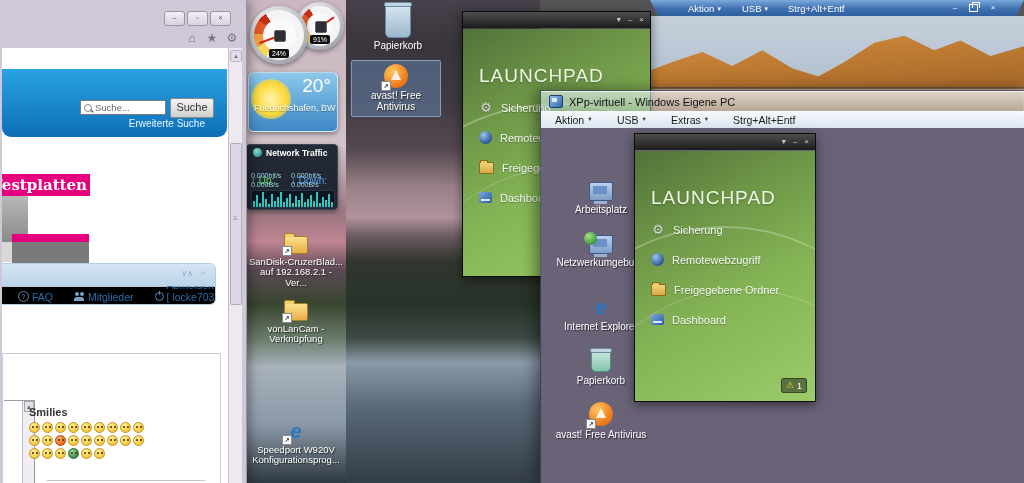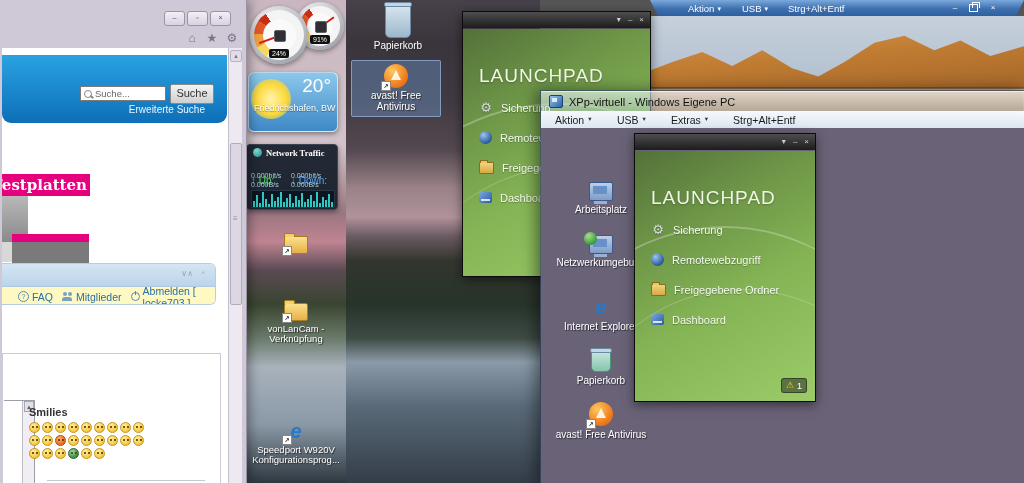--- a/index.html
+++ b/index.html
@@ -138,21 +138,21 @@
     box-shadow:0 2px 5px rgba(0,0,0,.4);overflow:hidden;color:#fff;}
   #weather-sun{position:absolute;left:2px;top:6px;width:40px;height:40px;border-radius:50%;
     background:radial-gradient(circle,#fff4b0,#fcd838 55%,rgba(252,216,56,0));}
   #weather-temp{position:absolute;right:6px;top:2px;font-size:19px;}
   #weather-loc{position:absolute;left:5px;bottom:18px;font-size:9px;text-shadow:0 1px 1px rgba(0,0,0,.4);}
 
   #network{left:246px;top:144px;width:90px;height:64px;border-radius:4px;
     background:rgba(22,30,42,.93);border:1px solid #3a4452;color:#cfe6ee;
     box-shadow:0 2px 5px rgba(0,0,0,.4);font-size:7px;}
   #net-title{position:absolute;left:6px;top:3px;display:flex;gap:4px;align-items:flex-start;
-    color:#fff;font-size:8.5px;font-weight:bold;font-family:Liberation Serif, serif;}
+    color:#fff;font-size:8.5px;font-weight:bold;}
   .net-orb{width:9px;height:9px;border-radius:50%;
     background:radial-gradient(circle at 35% 30%,#8ae0d0,#1a8a90);}
   #net-updown{position:absolute;left:4px;top:30px;width:82px;display:flex;font-size:10px;}
   #net-updown .u{color:#58d858;width:40px;}
   #net-updown .d{color:#5aa0f0;}
   #net-vals1{position:absolute;left:4px;top:27px;width:82px;display:flex;color:#9ad4e4;}
   #net-vals2{position:absolute;left:4px;top:36px;width:82px;display:flex;color:#9ad4e4;}
   .nv{width:40px;}
   #net-graph{position:absolute;left:4px;top:45px;width:80px;height:16px;background:#0c1520;
     border:1px solid #2a3644;display:flex;align-items:flex-end;gap:1px;padding:0 1px;overflow:hidden;}
@@ -173,21 +173,21 @@
     border:1px solid #9a94a4;border-radius:3px;font-size:7px;color:#555;text-align:center;line-height:12px;}
   .btool{position:absolute;top:31px;font-size:12px;color:#7a7486;width:16px;text-align:center;}
   #bcontent{left:2px;top:48px;width:226px;height:435px;background:#fff;}
   #bscroll{left:228px;top:48px;width:13px;height:435px;background:#eee9f1;border-left:1px solid #c4bece;}
   #bscroll-up{position:absolute;left:1px;top:2px;width:10px;height:10px;font-size:6px;color:#777;
     text-align:center;line-height:10px;background:#e2dce8;border:1px solid #b8b2c2;border-radius:2px;}
   #bscroll-thumb{position:absolute;left:1px;top:95px;width:10px;height:160px;background:#ddd7e3;
     border:1px solid #b2acbe;border-radius:2px;}
   #bscroll-thumb::before{content:"≡";position:absolute;left:2px;top:70px;font-size:8px;color:#948ea0;}
 
-  #bheader{left:0px;top:7px;width:225px;height:68px;border-radius:0 0 9px 9px;
+  #bheader{left:0px;top:21px;width:225px;height:68px;border-radius:0 0 9px 9px;
     background:linear-gradient(#2aa2e2,#0d6fb8);}
   #bsearch{position:absolute;left:78px;top:31px;width:86px;height:15px;background:#fff;
     border:1px solid #7a7a7a;display:flex;align-items:center;gap:3px;padding:0 3px;box-sizing:border-box;}
   .ic-mag{width:6px;height:6px;border:1.5px solid #888;border-radius:50%;position:relative;flex:none;}
   .ic-mag::after{content:"";position:absolute;left:5px;top:5px;width:4px;height:1.5px;background:#888;transform:rotate(40deg);}
   #bsearch-text{font-size:9.5px;color:#666;}
   #bsearch-btn{position:absolute;left:168px;top:29px;width:42px;height:18px;
     background:linear-gradient(#f4f4f4,#cfcfcf);border:1px solid #8a8a8a;border-radius:2px;
     font-size:11px;color:#333;text-align:center;line-height:17px;}
   #badv{position:absolute;right:22px;top:49px;font-size:10px;color:#eaf6ff;}
@@ -199,22 +199,22 @@
 
   #bimg-slab{left:0;top:148px;width:26px;height:46px;background:linear-gradient(#b8b8b8,#8a8a8a);}
   #bimg-slab2{left:0;top:194px;width:20px;height:20px;background:#d8d8d8;}
   #bimg-pink{left:10px;top:186px;width:77px;height:8px;background:#e6007e;}
   #bimg-gray{left:10px;top:194px;width:77px;height:21px;background:#7a7a7a;}
 
   #buserbar{left:0;top:215px;width:214px;height:42px;border-radius:0 6px 6px 0;overflow:hidden;
     border:1px solid #b8cce0;border-left:none;box-sizing:border-box;}
   #buserbar-top{height:22px;background:linear-gradient(#d4e5f3,#bcd4ea);position:relative;}
   .collapse-glyph{position:absolute;top:5px;font-size:8px;color:#8aa8c4;}
-  #buserbar-links{height:19px;background:#fef9c3;border-top:1px solid #b0c8e0;
-    display:flex;align-items:center;gap:9px;padding-left:16px;font-size:10.5px;color:#2a6ea6;}
+  #buserbar-links{height:19px;background:#000000;border-top:1px solid #b0c8e0;
+    display:flex;align-items:center;gap:21px;padding-left:16px;font-size:10.5px;color:#2a6ea6;}
   .ulink{display:flex;align-items:center;gap:3px;}
   .ic-q{width:9px;height:9px;border:1px solid #5a88b0;border-radius:50%;font-size:7px;color:#5a88b0;
     text-align:center;line-height:9px;flex:none;}
   .ic-users{width:11px;height:9px;position:relative;flex:none;}
   .ic-users::before{content:"";position:absolute;left:1px;top:0;width:4px;height:4px;border-radius:50%;
     background:#7aa0c4;box-shadow:5px 0 0 #7aa0c4;}
   .ic-users::after{content:"";position:absolute;left:0;bottom:0;width:10px;height:4px;
     border-radius:3px 3px 0 0;background:#7aa0c4;}
   .ic-power{width:9px;height:9px;border:1.5px solid #5a88b0;border-radius:50%;position:relative;flex:none;box-sizing:border-box;}
   .ic-power::before{content:"";position:absolute;left:3px;top:-2px;width:1.5px;height:4px;background:#5a88b0;}
@@ -446,20 +446,23 @@
           <span class="nbar" style="height: 7px;"></span>
           <span class="nbar" style="height: 13px;"></span>
           <span class="nbar" style="height: 5px;"></span>
           <span class="nbar" style="height: 9px;"></span>
         </span>
       </span>
   </div>
 
   <div class="side-icon" style="top:236px">
     <span class="ig ig-folder shortcut"></span>
+    <span class="side-label">
+      <span>SanDisk-CruzerBlad...</span><br><span>auf 192.168.2.1 - Ver...</span>
+    </span>
   </div>
   <div class="side-icon" style="top:303px">
     <span class="ig ig-folder shortcut"></span>
     <span class="side-label">
       <span>vonLanCam -</span><br><span>Verknüpfung</span>
     </span>
   </div>
   <div class="side-icon" style="top:420px">
     <span class="ig ig-e shortcut">e</span>
     <span class="side-label">

